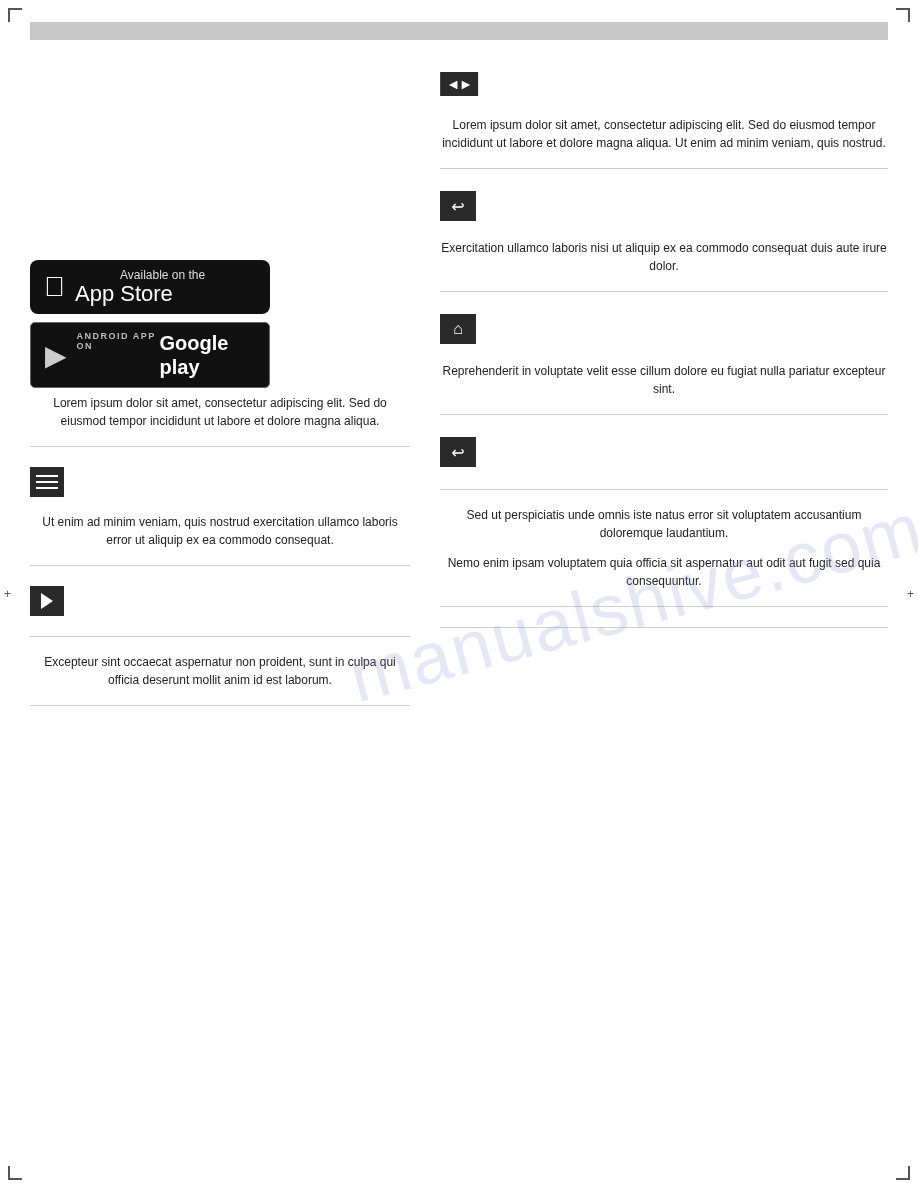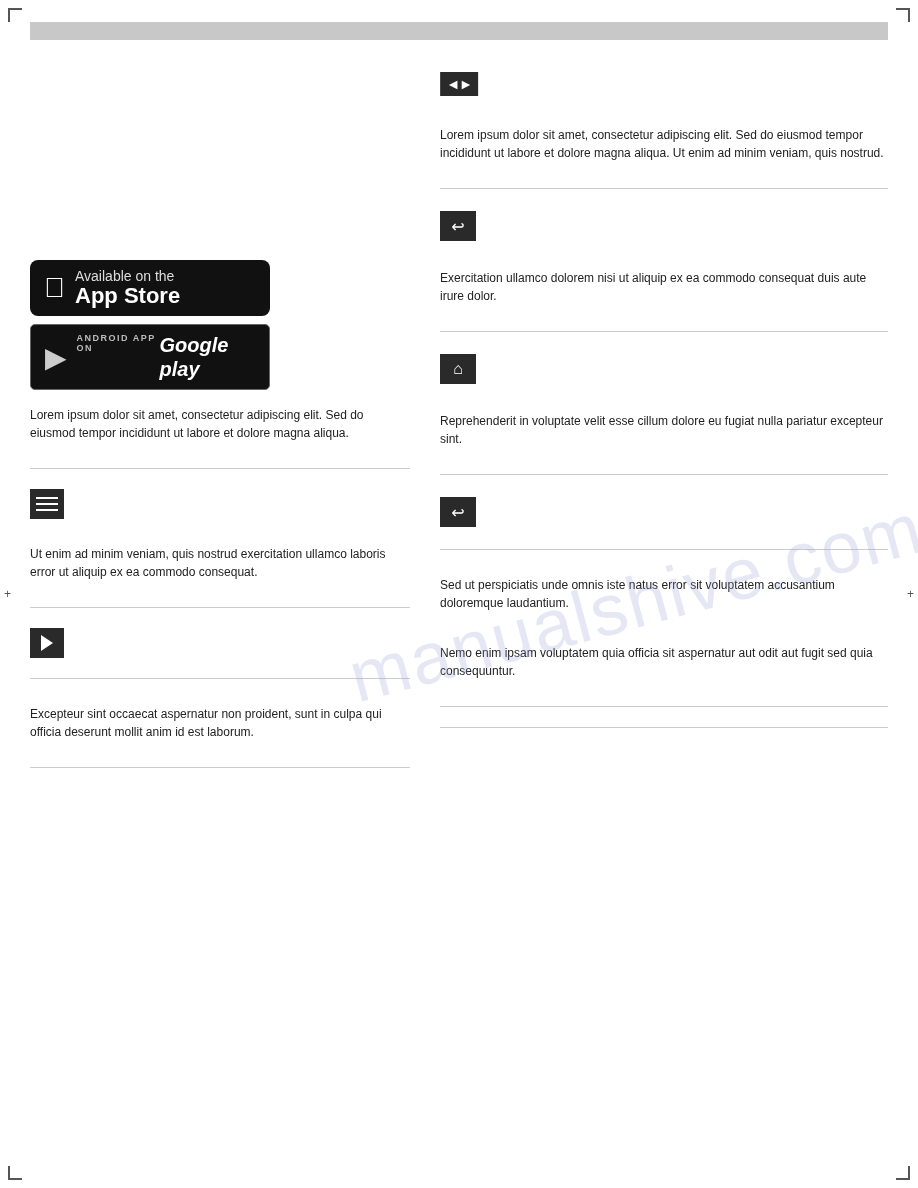--- a/index.html
+++ b/index.html
@@ -133,27 +133,28 @@
       font-size: 28px;
       line-height: 1;
     }
 
     .app-store-badge .badge-text-block {
       display: flex;
       flex-direction: column;
     }
 
     .app-store-badge .small-text {
-      font-size: 14px;
+      font-size: 12px;
       color: #ddd;
+      margin-left: 45px;
     }
 
     .app-store-badge .big-text {
       font-size: 22px;
-      font-weight: bold;
+      font-weight: normal;
       color: #fff;
       line-height: 1.1;
     }
 
     .google-play-badge {
       background: #111;
       border-radius: 5px;
       border: 1.5px solid #666;
       padding: 8px 14px;
       display: flex;
@@ -177,37 +178,37 @@
       letter-spacing: 1.5px;
       text-transform: uppercase;
       color: #bbb;
       font-weight: bold;
     }
 
     .google-play-badge .gp-big {
       font-size: 20px;
       font-weight: bold;
       color: #fff;
-      font-style: italic;
       line-height: 1.2;
     }
 
     
     .divider {
       border: none;
       border-top: 1px solid #ccc;
       margin: 10px 0;
     }
 
     
     .text-block {
       font-size: 12px;
       line-height: 1.5;
       color: #222;
-      margin: 16px 0;
+      margin: 6px 0;
+      text-align: center;
     }
 
     
     .icon-box {
       display: inline-flex;
       align-items: center;
       justify-content: center;
       width: 36px;
       height: 30px;
       background: #2a2a2a;
@@ -351,21 +352,21 @@
 
   <div class="right-col">
 
     <div class="text-block">Lorem ipsum dolor sit amet, consectetur adipiscing elit. Sed do eiusmod tempor incididunt ut labore et dolore magna aliqua. Ut enim ad minim veniam, quis nostrud.</div>
 
     <hr class="divider">
 
     <div class="section-row">
       <div class="icon-box">↩</div>
     </div>
-    <div class="text-block">Exercitation ullamco dolorem nisi ut aliquip ex ea commodo consequat duis aute irure dolor.</div>
+    <div class="text-block">Exercitation ullamco laboris nisi ut aliquip ex ea commodo consequat duis aute irure dolor.</div>
 
     <hr class="divider">
 
     <div class="section-row">
       <div class="icon-box">⌂</div>
     </div>
     <div class="text-block">Reprehenderit in voluptate velit esse cillum dolore eu fugiat nulla pariatur excepteur sint.</div>
 
     <hr class="divider">
 

